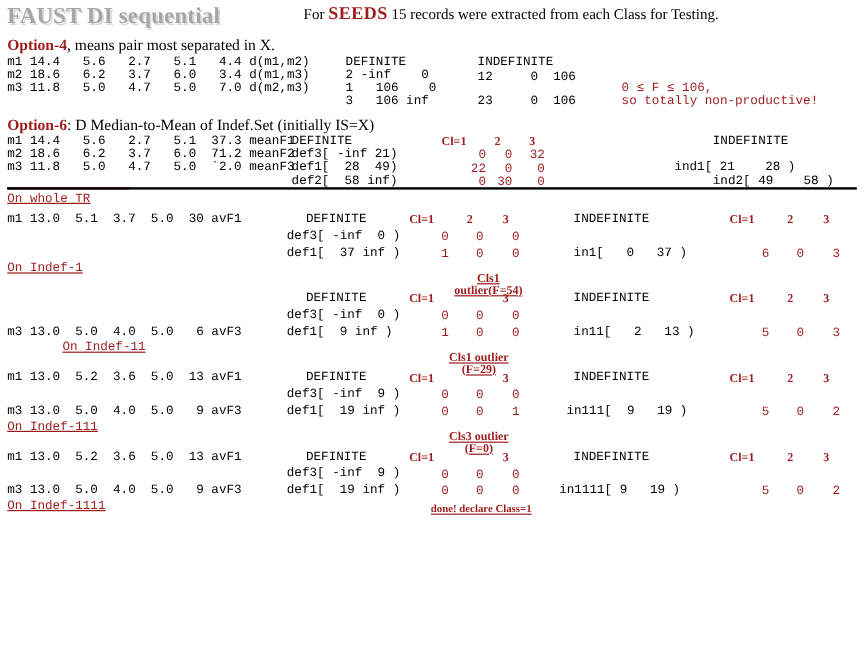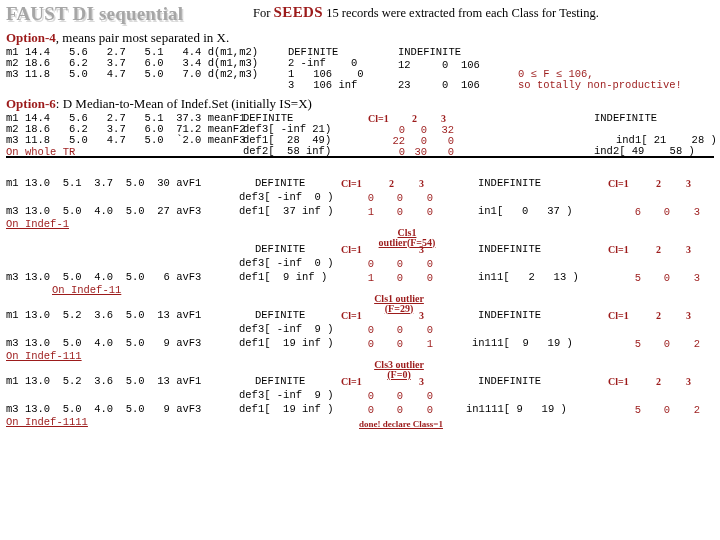--- a/index.html
+++ b/index.html
@@ -82,21 +82,21 @@
   <div class="abs mono blk" style="left:398px;top:80px;">23     0  106</div>
 
   <div class="abs mono red" style="left:518px;top:69px;">0 ≤ F ≤ 106,</div>
   <div class="abs mono red" style="left:518px;top:80px;">so totally non-productive!</div>
 
   <div class="abs optline" style="left:6px;top:96px;"><b>Option-6</b><span>: D Median-to-Mean of Indef.Set (initially IS=X)</span></div>
 
   <div class="abs mono blk" style="left:6px;top:113px;">m1 14.4   5.6   2.7   5.1  37.3 meanF1</div>
   <div class="abs mono blk" style="left:6px;top:124px;">m2 18.6   6.2   3.7   6.0  71.2 meanF2</div>
   <div class="abs mono blk" style="left:6px;top:135px;">m3 11.8   5.0   4.7   5.0  `2.0 meanF3</div>
-  <div class="abs ulab" style="left:6px;top:146px;">On whole TR</div>
+  <div class="abs ulab" style="left:6px;top:160px;">On whole TR</div>
 
   <div class="abs mono blk" style="left:243px;top:113px;">DEFINITE</div>
   <div class="abs mono blk" style="left:243px;top:124px;">def3[ -inf 21)</div>
   <div class="abs mono blk" style="left:243px;top:135px;">def1[  28  49)</div>
   <div class="abs mono blk" style="left:243px;top:146px;">def2[  58 inf)</div>
 
   <div class="abs hdrcol" style="left:368px;top:113px;">Cl=1</div>
   <div class="abs hdrcol" style="left:412px;top:113px;">2</div>
   <div class="abs hdrcol" style="left:441px;top:113px;">3</div>
 
@@ -106,28 +106,27 @@
 
   <div class="abs num" style="left:383px;top:135px;width:22px;text-align:right;">22</div>
   <div class="abs num" style="left:405px;top:135px;width:22px;text-align:right;">0</div>
   <div class="abs num" style="left:432px;top:135px;width:22px;text-align:right;">0</div>
 
   <div class="abs num" style="left:383px;top:146px;width:22px;text-align:right;">0</div>
   <div class="abs num" style="left:405px;top:146px;width:22px;text-align:right;">30</div>
   <div class="abs num" style="left:432px;top:146px;width:22px;text-align:right;">0</div>
 
   <div class="abs mono blk" style="left:594px;top:113px;">INDEFINITE</div>
-  <div class="abs mono blk" style="left:616px;top:135px;">ind1[ 21    28 )</div>
+  <div class="abs mono blk" style="left:562px;top:135px;">ind1[ 21    28 )</div>
   <div class="abs mono blk" style="left:594px;top:146px;">ind2[ 49    58 )</div>
 
   <div class="redrule" style="left:6px;top:156px;width:102px;"></div>
   <div class="rule" style="left:6px;top:156px;width:708px;"></div>
 
   <div class="abs mono blk" style="left:6px;top:178px;">m1 13.0  5.1  3.7  5.0  30 avF1</div>
-  <div class="abs mono blk" style="left:6px;top:206px;">m3 13.0  5.0  4.0  5.0  27 avF3</div>
   <div class="abs ulab" style="left:6px;top:218px;">On Indef-1</div>
 
   <div class="abs mono blk" style="left:255px;top:178px;">DEFINITE</div>
   <div class="abs mono blk" style="left:239px;top:192px;">def3[ -inf  0 )</div>
   <div class="abs mono blk" style="left:239px;top:206px;">def1[  37 inf )</div>
 
   <div class="abs hdrcol" style="left:341px;top:178px;">Cl=1</div>
   <div class="abs hdrcol" style="left:389px;top:178px;">2</div>
   <div class="abs hdrcol" style="left:419px;top:178px;">3</div>
 

